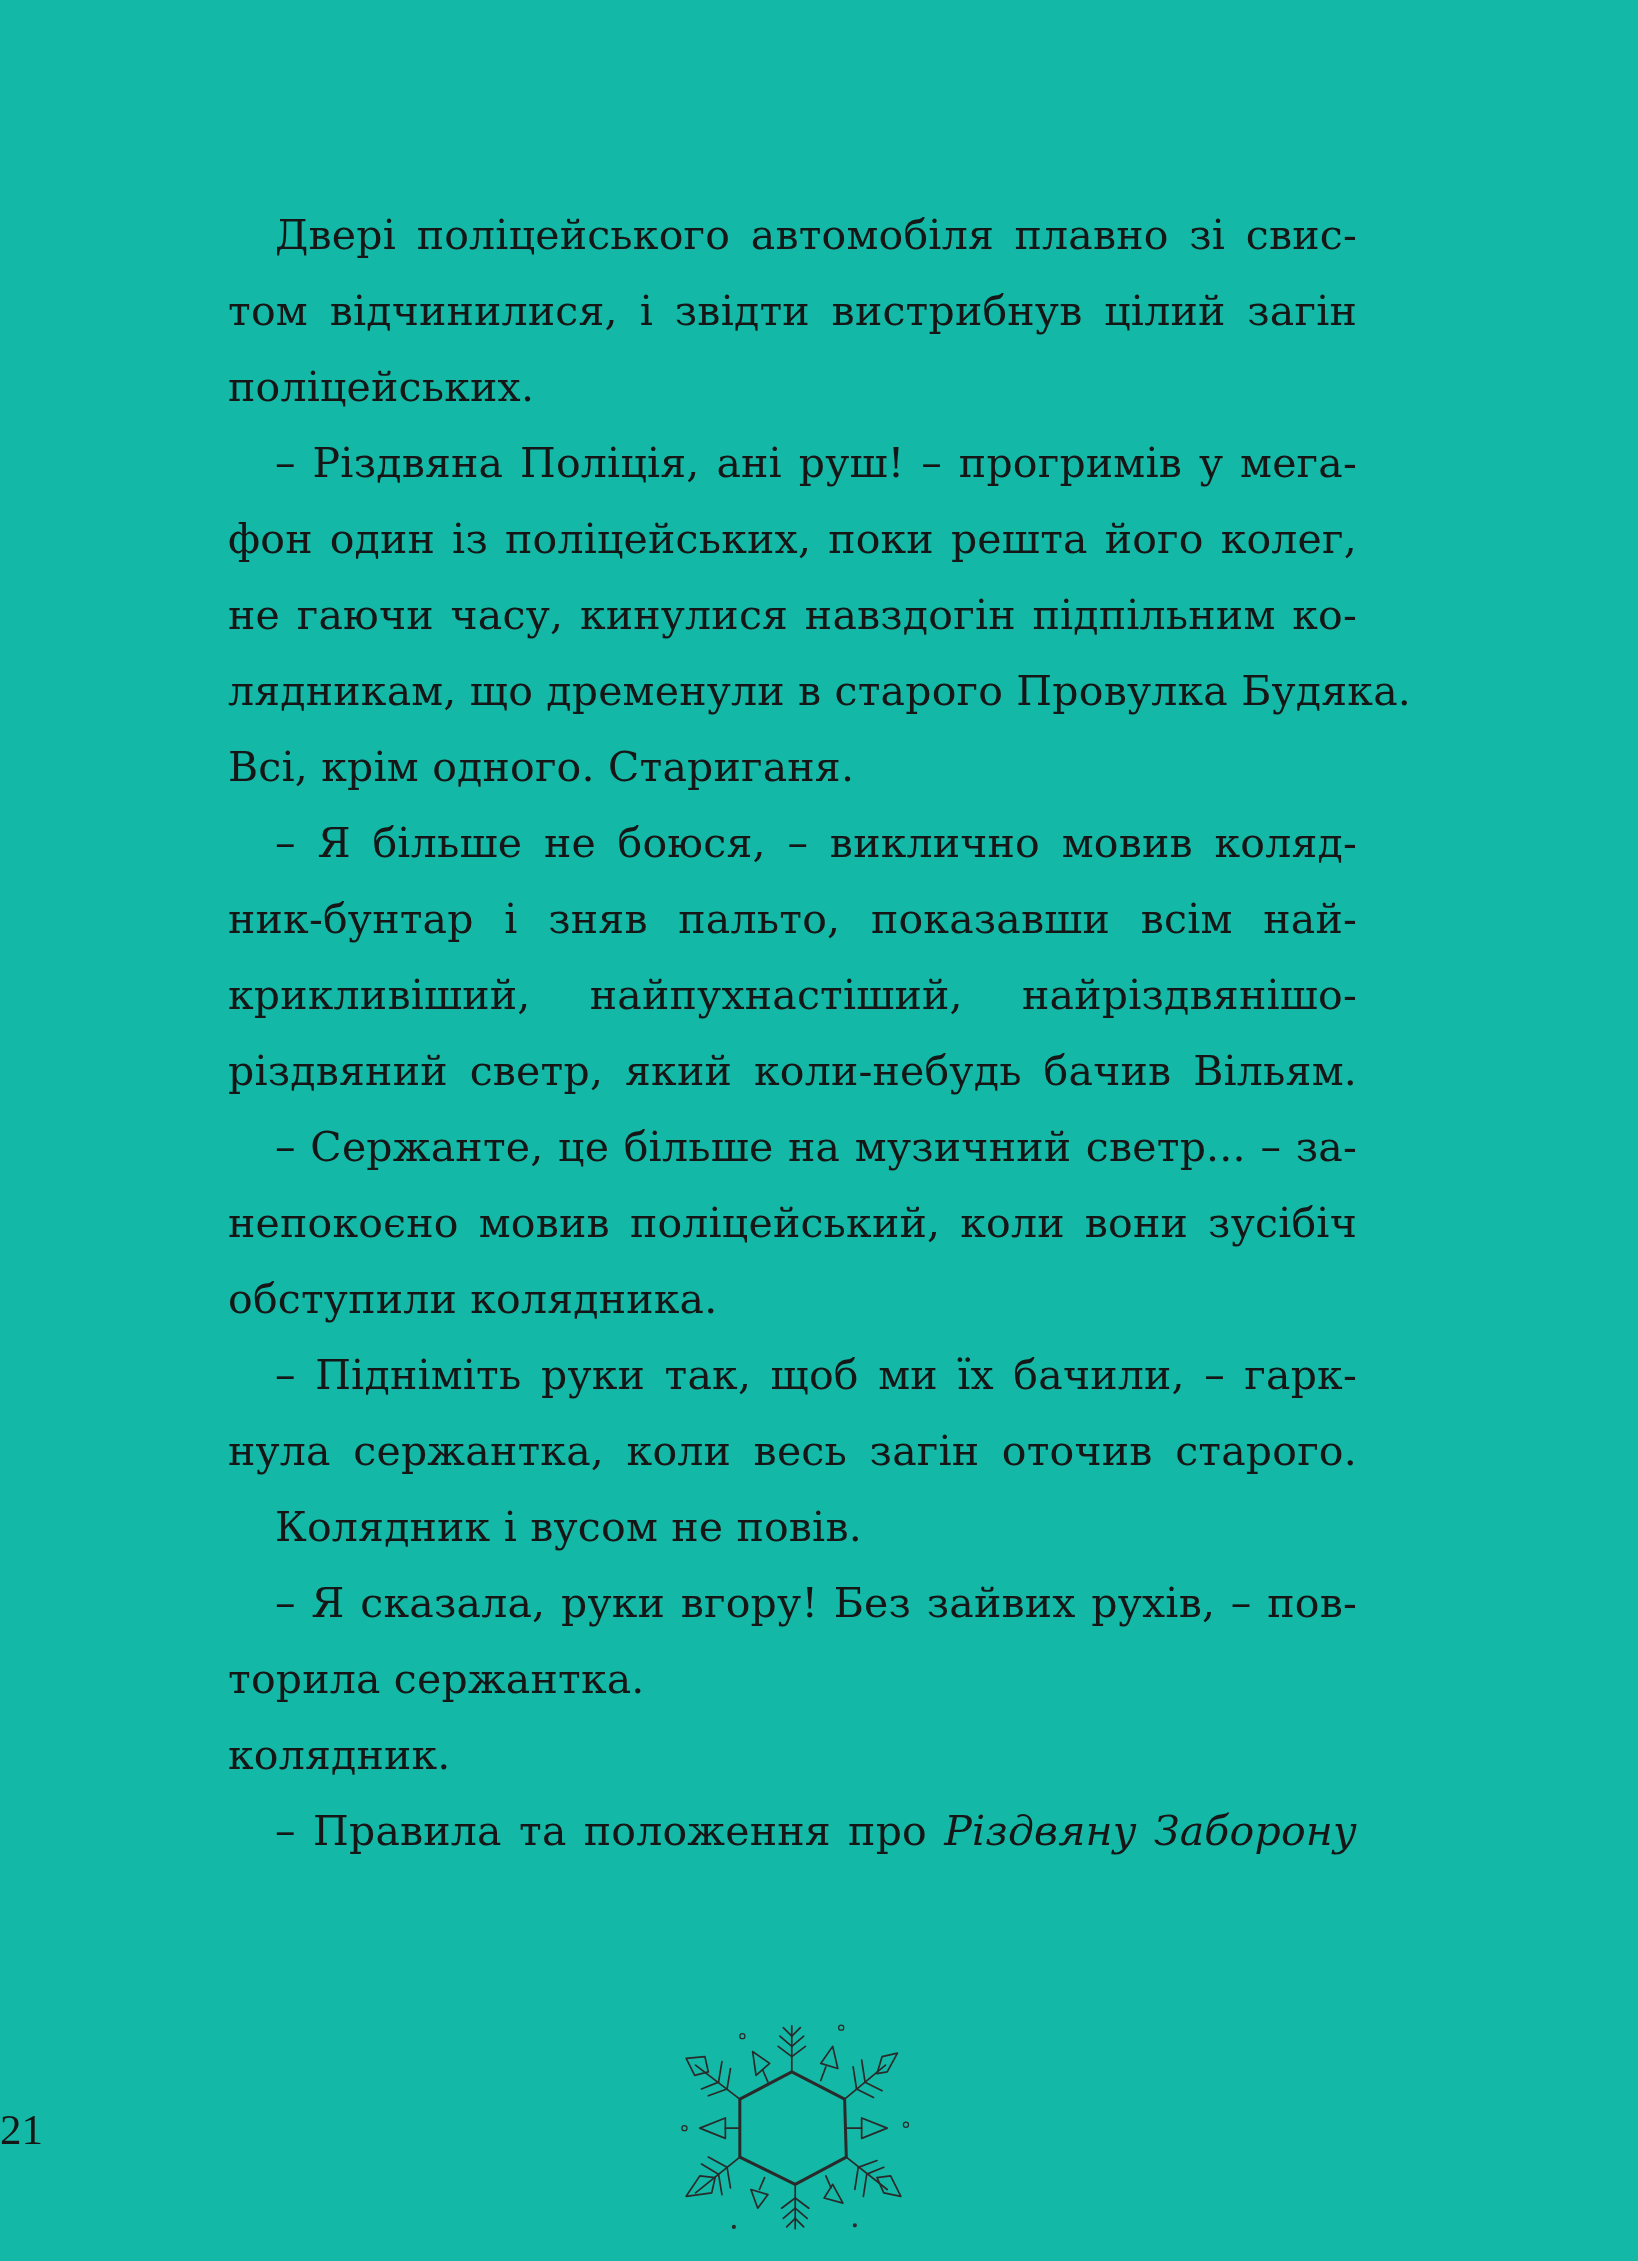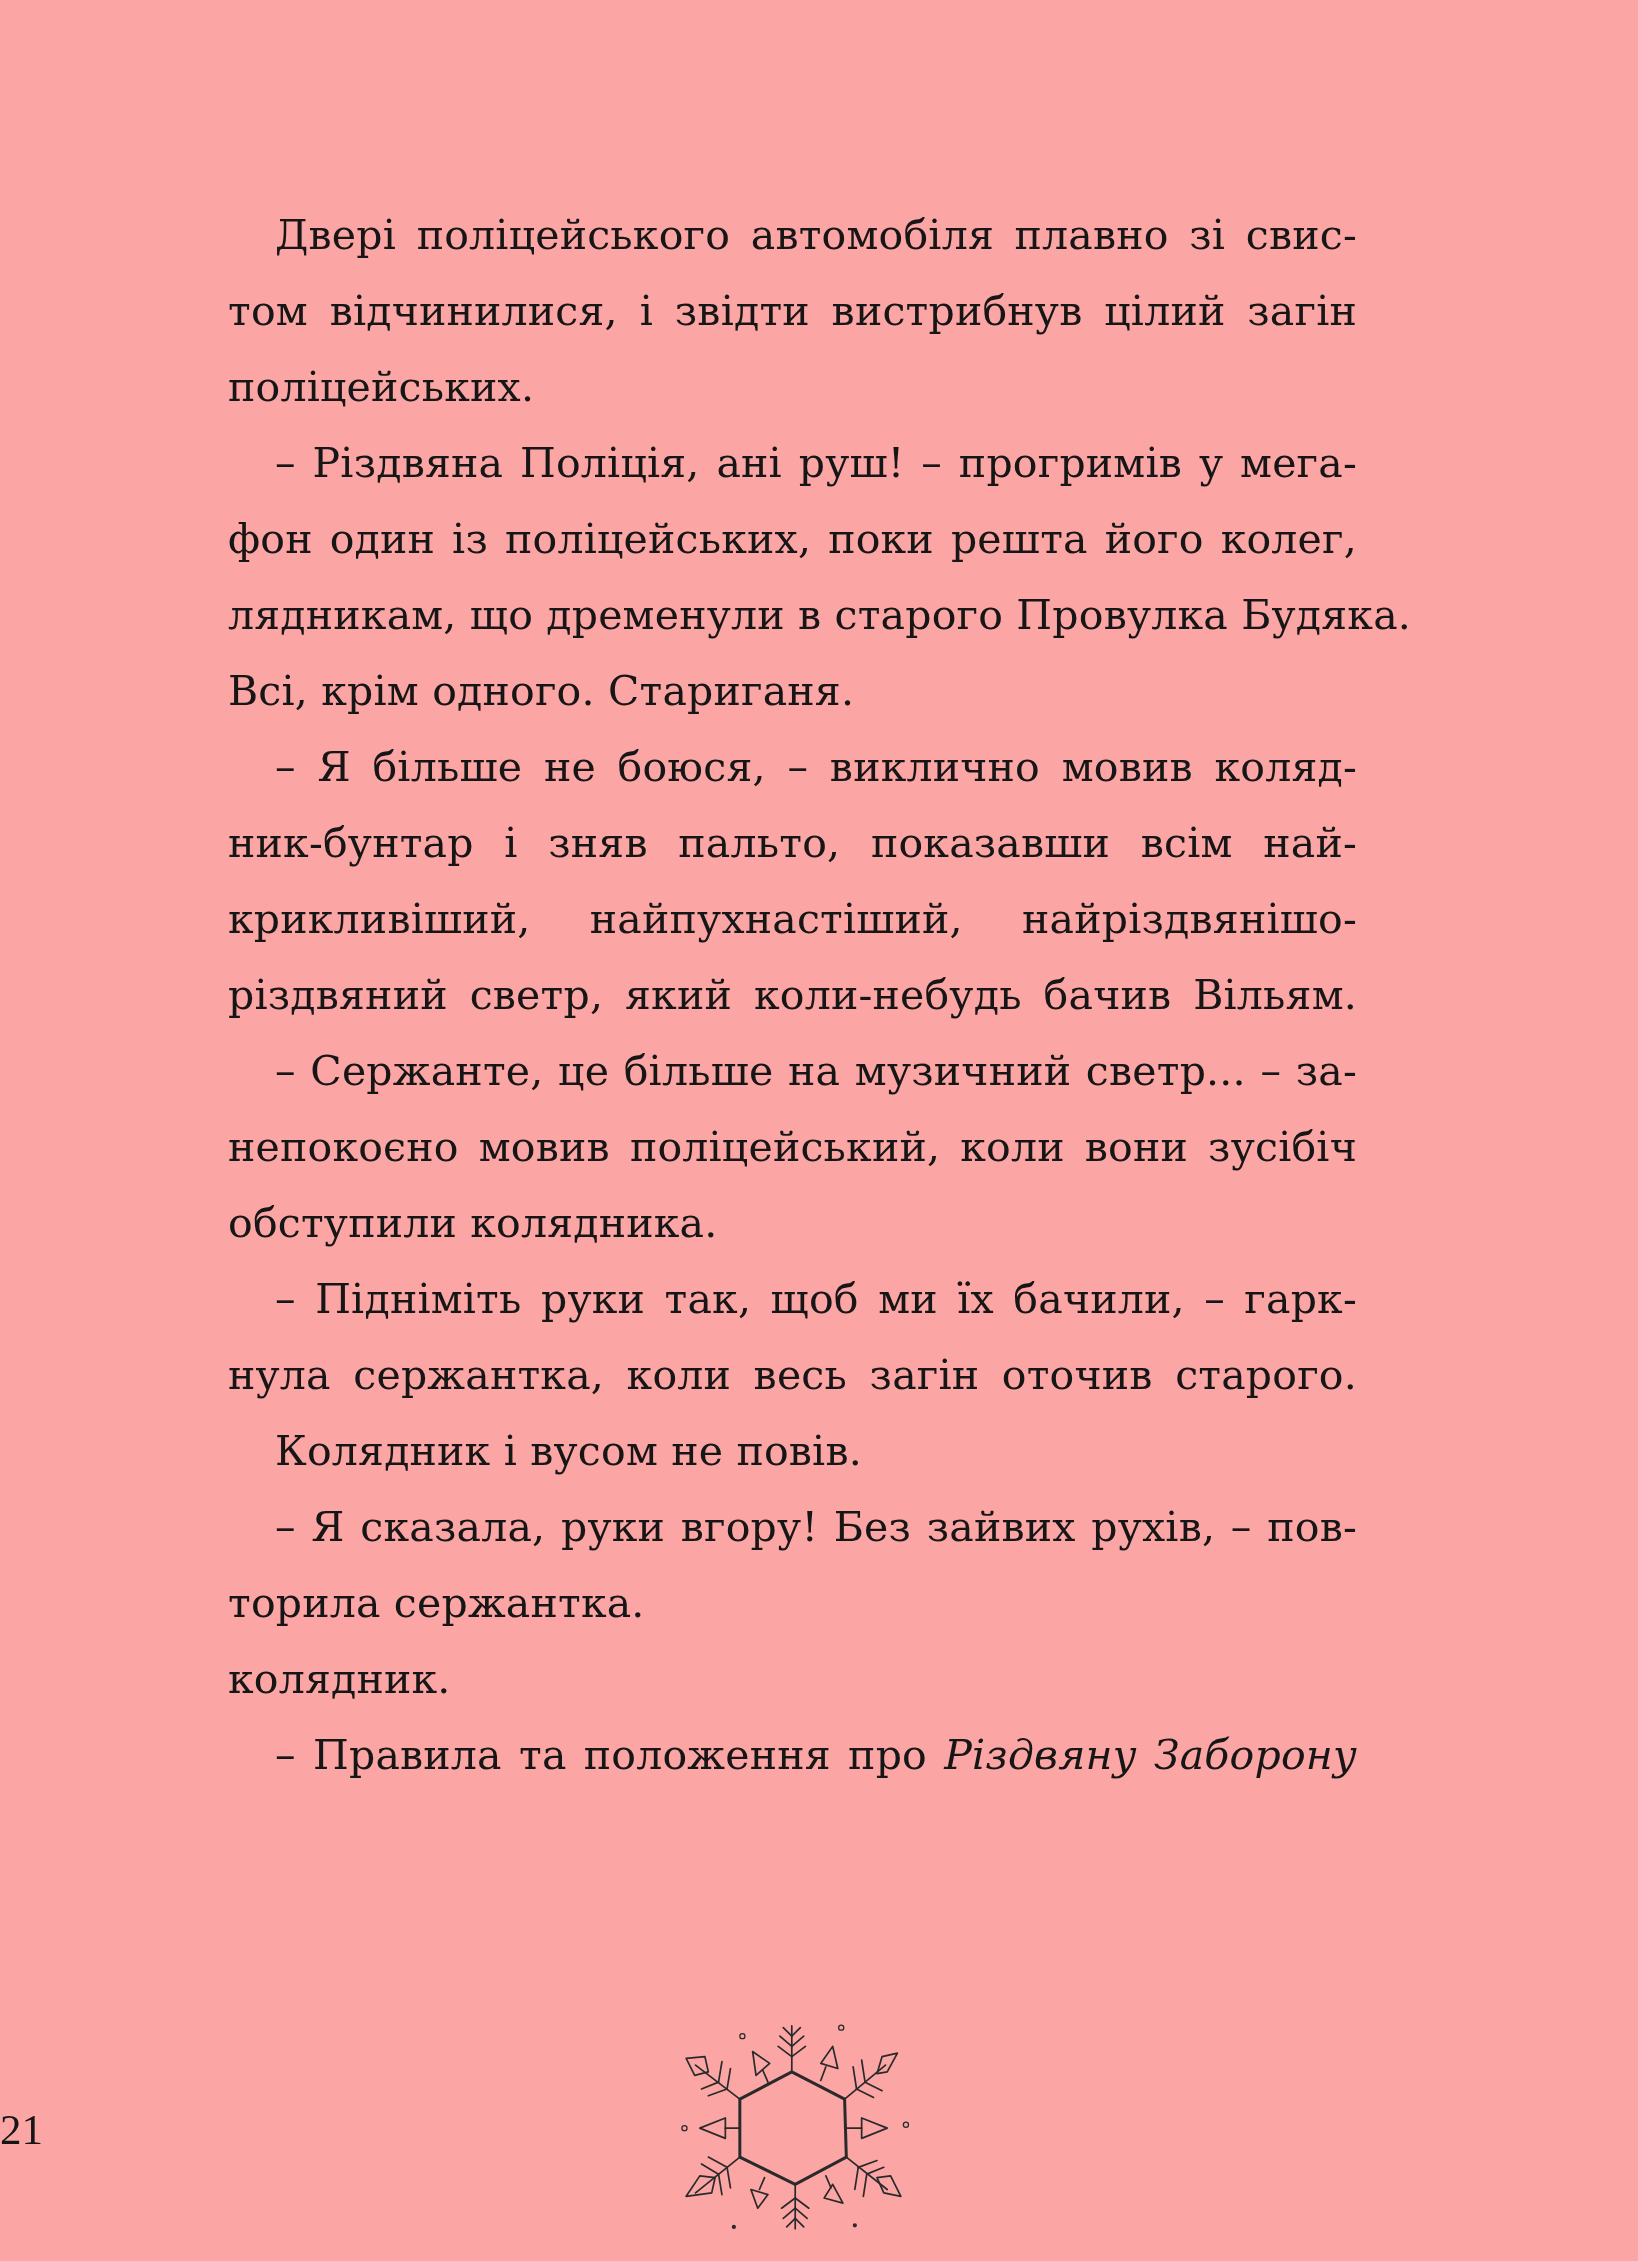--- a/index.html
+++ b/index.html
@@ -11,21 +11,21 @@
     width: 1638px;
     height: 2261px;
     position: relative;
     overflow: hidden;
   }
   .page {
     position: absolute;
     left: 0; top: 0;
     width: 1638px;
     height: 2261px;
-    background: #fca5a5;
+    background: #14b8a6;
   }
   .text-block {
     position: absolute;
     left: 228px;
     top: 197px;
     width: 1129px;
     font-family: "DejaVu Serif", "Liberation Serif", serif;
     font-size: 41px;
     line-height: 76px;
     color: #161616;
@@ -64,20 +64,21 @@
 </head>
 <body>
 
 <div class="page">
   <div class="text-block">
     <span class="line indent">Двері поліцейського автомобіля плавно зі свис-</span>
     <span class="line">том відчинилися, і звідти вистрибнув цілий загін</span>
     <span class="line last">поліцейських.</span>
     <span class="line indent">– Різдвяна Поліція, ані руш! – прогримів у мега-</span>
     <span class="line">фон один із поліцейських, поки решта його колег,</span>
+    <span class="line">не гаючи часу, кинулися навздогін підпільним ко-</span>
     <span class="line">лядникам, що дременули в старого Провулка Будяка.</span>
     <span class="line last">Всі, крім одного. Стариганя.</span>
     <span class="line indent">– Я більше не боюся, – виклично мовив коляд-</span>
     <span class="line">ник-бунтар і зняв пальто, показавши всім най-</span>
     <span class="line">крикливіший, найпухнастіший, найріздвянішо-</span>
     <span class="line">різдвяний светр, який коли-небудь бачив Вільям.</span>
     <span class="line indent">– Сержанте, це більше на музичний светр... – за-</span>
     <span class="line">непокоєно мовив поліцейський, коли вони зусібіч</span>
     <span class="line last">обступили колядника.</span>
     <span class="line indent">– Підніміть руки так, щоб ми їх бачили, – гарк-</span>

